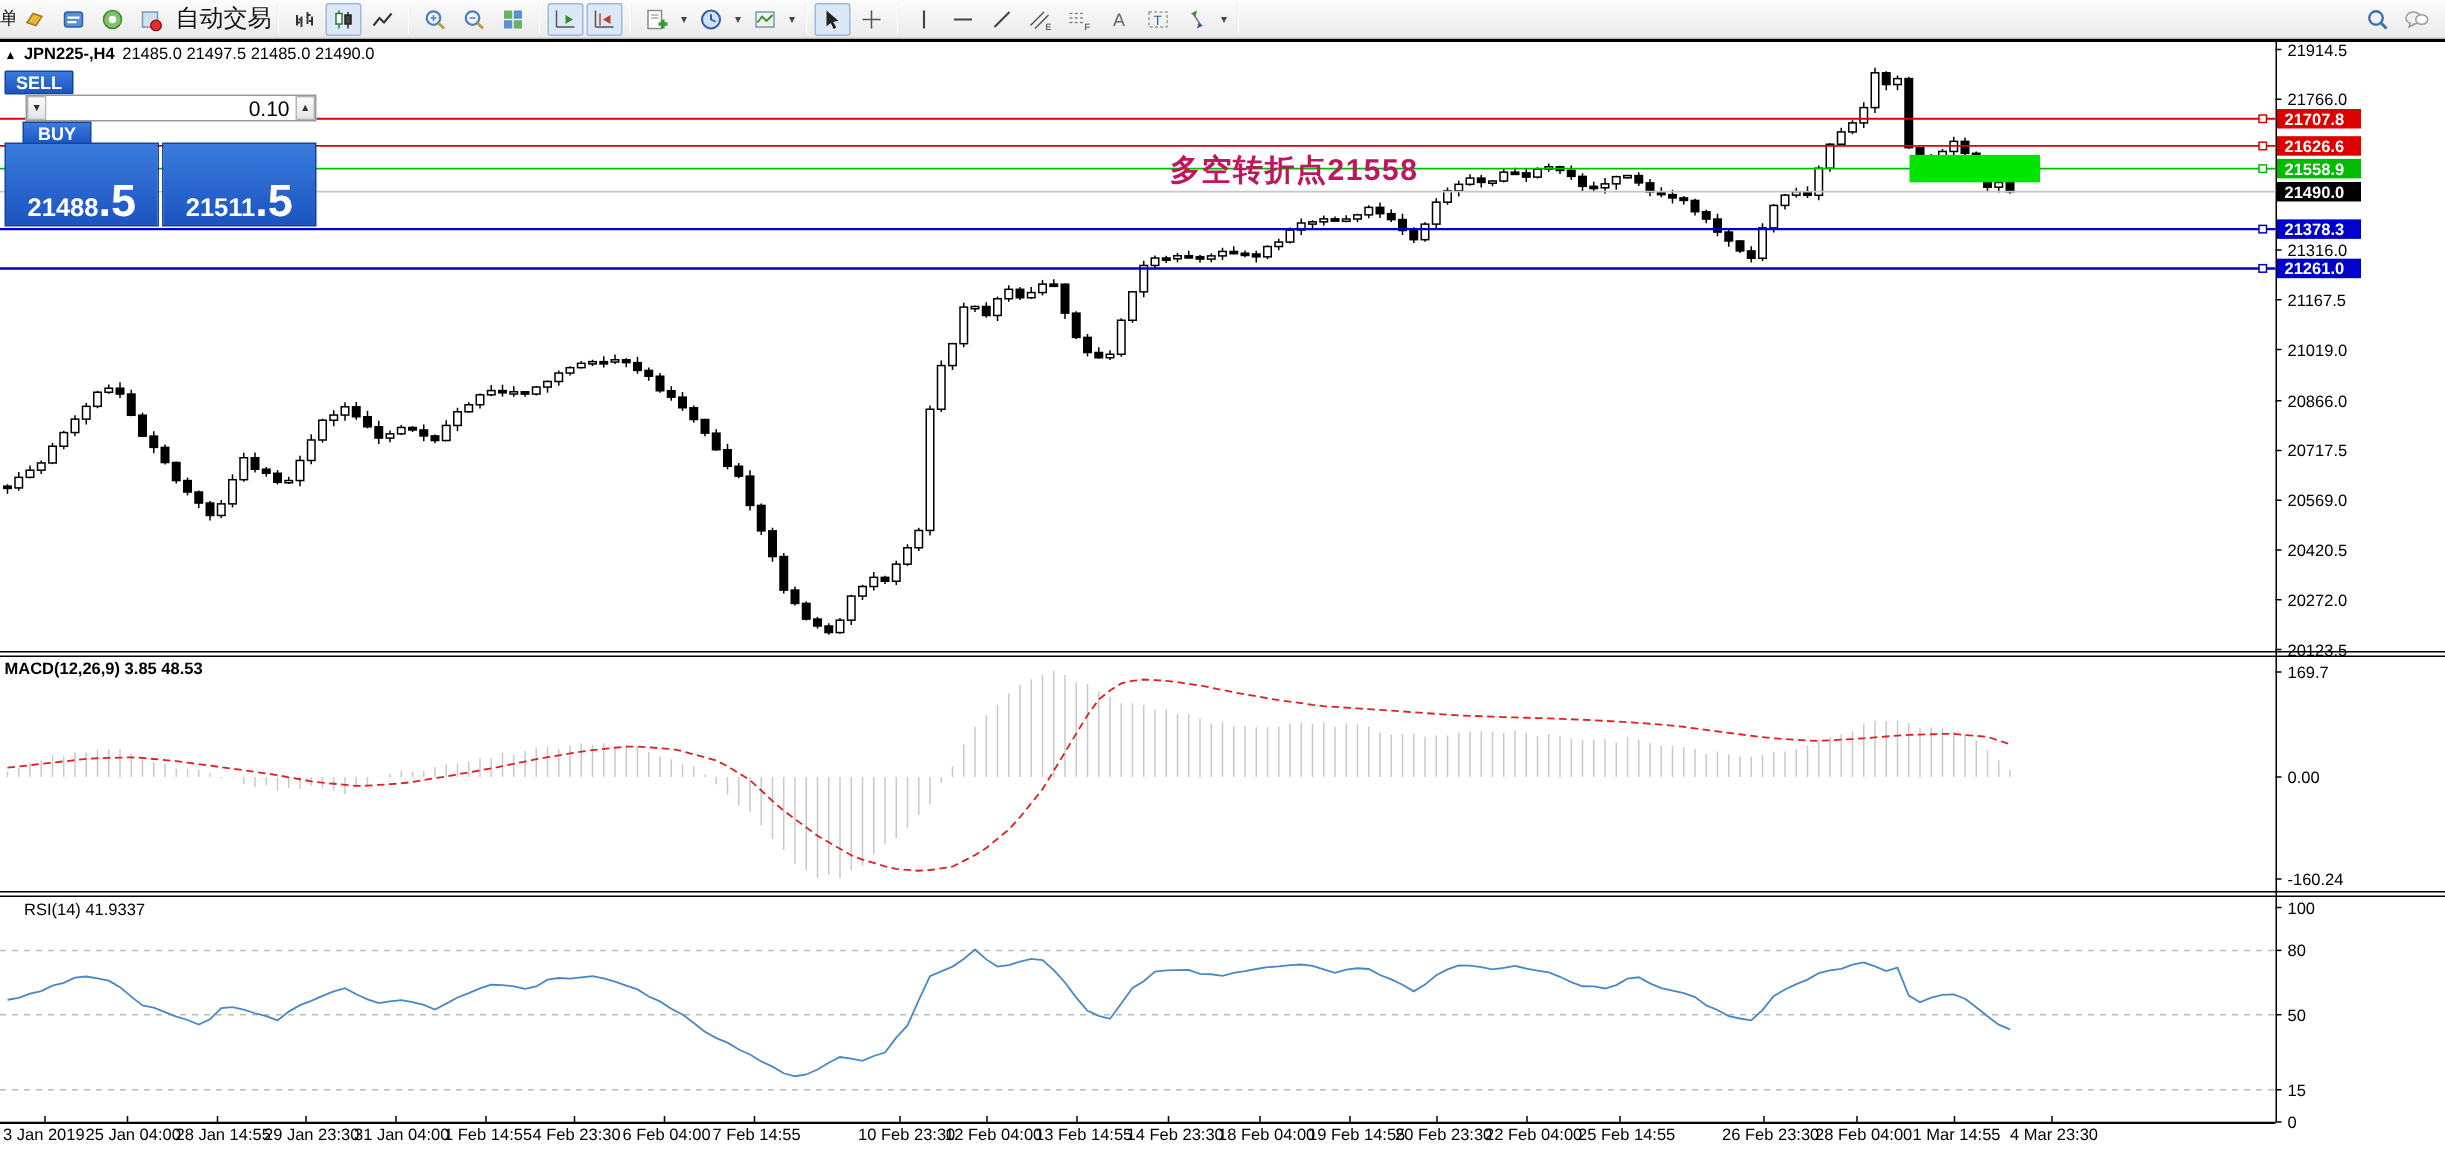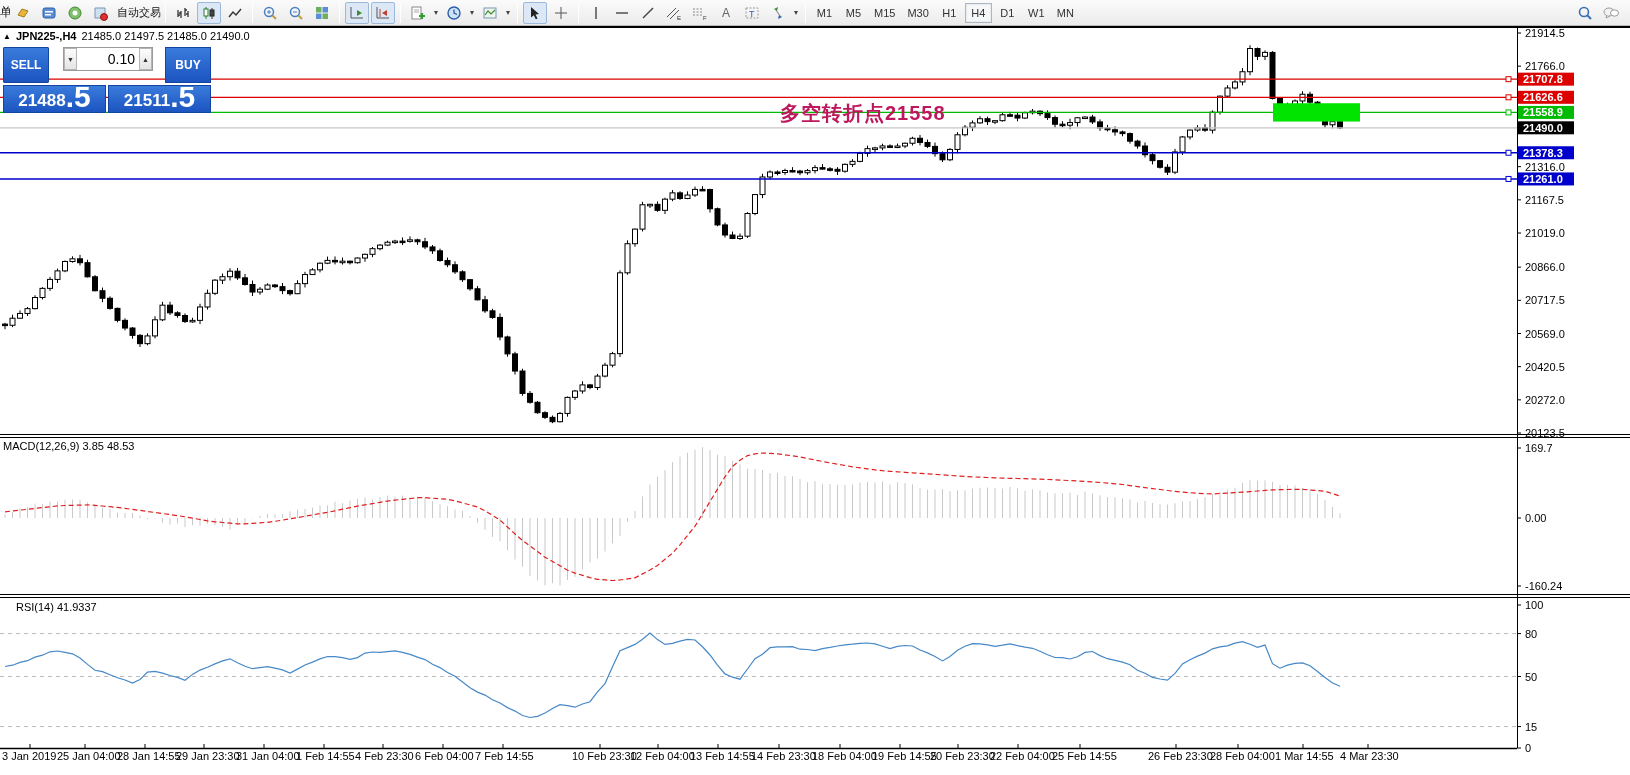--- a/index.html
+++ b/index.html
@@ -16,50 +16,50 @@
   .tb-btn { width:24px; height:22px; display:flex; align-items:center; justify-content:center;
             border:1px solid transparent; border-radius:2px; margin:0 1px; background:transparent; cursor:default; }
   .tb-btn.pressed { border:1px solid #9db9d9; background:#dce8f6; }
   .tb-btn svg { display:block; }
   .caret { font-size:8px; color:#444; width:10px; text-align:center; }
   .tf-btn { min-width:27px; height:20px; padding:0 4px; font-size:11px; color:#333;
             display:flex; align-items:center; justify-content:center;
             border:1px solid transparent; background:transparent; margin:0 1px;
             font-family:"Liberation Sans", sans-serif; }
   .tf-btn.pressed { border:1px solid #aeb6bf; background:#f6f7f8; box-shadow:inset 0 0 2px #cfd4da; }
-  .cn-label { font-size:11px; color:#111; margin-left:3px; }
+  .cn-label { font-size:16px; color:#111; margin-left:3px; }
   .partial-glyph { font-size:12px; color:#111; width:10px; overflow:hidden; }
   .tb-right { position:absolute; right:6px; top:0; height:26px; display:flex; align-items:center; }
 
   
   .chart-wrap { position:absolute; left:0; top:26px; width:1630px; height:749px; background:#fff; }
   #chart-svg { position:absolute; left:0; top:0; }
 
   .overlay { position:absolute; font-family:"Liberation Sans", sans-serif; }
   .chart-title { left:3px; top:4px; font-size:11px; color:#000; display:flex; align-items:center; gap:5px; }
   .chart-title .sym { font-weight:bold; }
   .collapse-tri { font-size:8px; }
 
   .ind-label { font-size:11px; color:#000; }
 
   .annotation { font-weight:bold; font-size:20px; letter-spacing:1px; }
 
   
   .trade-panel { position:absolute; left:3px; top:21px; width:208px; }
-  .tp-row1 { display:flex; height:36px; }
+  .tp-row1 { display:flex; height:36px;flex-direction:column; }
   .btn-blue { background:linear-gradient(#3a7bdc,#1c54c0); color:#fff; border:1px solid #1345a0;
               font-size:12px; font-weight:bold; display:flex; align-items:center; justify-content:center; }
   .tp-sell { width:46px; border-radius:1px; }
   .tp-buy  { width:46px; margin-left:12px; }
   .tp-spin { flex:1; display:flex; margin-left:14px; margin-right:0; height:24px; border:1px solid #9a9a9a; background:#fff; }
   .spin-btn { width:13px; background:linear-gradient(#fdfdfd,#e4e4e4); border:1px solid #b5b5b5;
               font-size:7px; color:#333; display:flex; align-items:center; justify-content:center; }
   .tp-vol { flex:1; border:none; outline:none; text-align:right; font-size:14px; padding-right:4px;
             font-family:"Liberation Sans", sans-serif; color:#000; width:60px; }
-  .tp-row2 { display:flex; margin-top:2px; height:28px; }
+  .tp-row2 { display:flex; margin-top:12px; height:56px; }
   .tp-price { flex:1; display:flex; align-items:flex-end; justify-content:center; padding-bottom:3px; }
   .tp-price .main { font-size:17px; font-weight:bold; line-height:1; }
   .tp-price .big  { font-size:30px; font-weight:bold; line-height:0.85; }
   .tp-price + .tp-price { margin-left:2px; }
 </style>
 </head>
 <body>
 
 <div class="toolbar">
   <div class="tb-group">
@@ -239,31 +239,20 @@
     <span class="tb-btn">
       <svg width="16" height="16">
           <polygon points="4,4 8,2 7,6" fill="#3e8a31"></polygon>
           <polygon points="12,12 8,14 9,10" fill="#2d5fa8"></polygon>
           <line x1="6" y1="5" x2="10" y2="11" stroke="#777"></line>
         </svg>
     </span>
       <span class="caret">▾</span>
   </div>
   <span class="sep"></span>
-  <div class="tb-group" id="tf-group">
-      <span class="tf-btn">M1</span>
-      <span class="tf-btn">M5</span>
-      <span class="tf-btn">M15</span>
-      <span class="tf-btn">M30</span>
-      <span class="tf-btn">H1</span>
-      <span class="tf-btn pressed">H4</span>
-      <span class="tf-btn">D1</span>
-      <span class="tf-btn">W1</span>
-      <span class="tf-btn">MN</span>
-    </div>
   <div class="tb-right">
     <span class="tb-btn">
       <svg width="16" height="16">
           <circle cx="7" cy="7" r="4.5" fill="none" stroke="#3a6fb5" stroke-width="1.6"></circle>
           <line x1="10.5" y1="10.5" x2="14" y2="14" stroke="#3a6fb5" stroke-width="2"></line>
         </svg>
     </span>
     <span class="tb-btn">
       <svg width="18" height="16">
           <ellipse cx="7" cy="7" rx="5" ry="4" fill="#f2f2f2" stroke="#9a9a9a"></ellipse>
@@ -973,16 +962,16 @@
         <span class="main">21488</span>
           <span class="big">.5</span>
       </div>
       <div class="btn-blue tp-price">
         <span class="main">21511</span>
           <span class="big">.5</span>
       </div>
     </div>
   </div>
 
-  <div class="overlay ind-label" id="macd-label" style="left: 3px; top: 414px;">MACD(12,26,9) 3.85 48.53</div>
+  <div class="overlay ind-label" id="macd-label" style="left: 3px; top: 414px; font-weight: bold;">MACD(12,26,9) 3.85 48.53</div>
   <div class="overlay ind-label" id="rsi-label" style="left: 16px; top: 575px;">RSI(14) 41.9337</div>
   <div class="overlay annotation" id="annotation" style="left: 780px; top: 74px; color: #be185d;">多空转折点21558</div>
 </div>
 
 </body></html>

